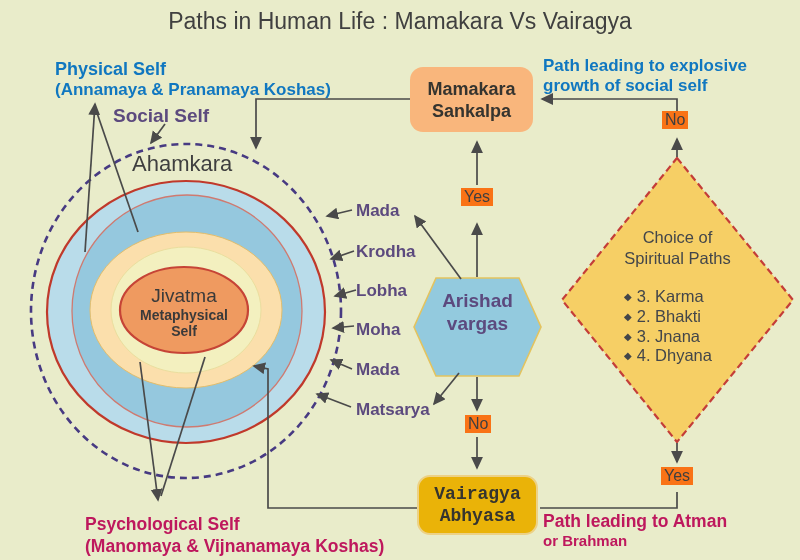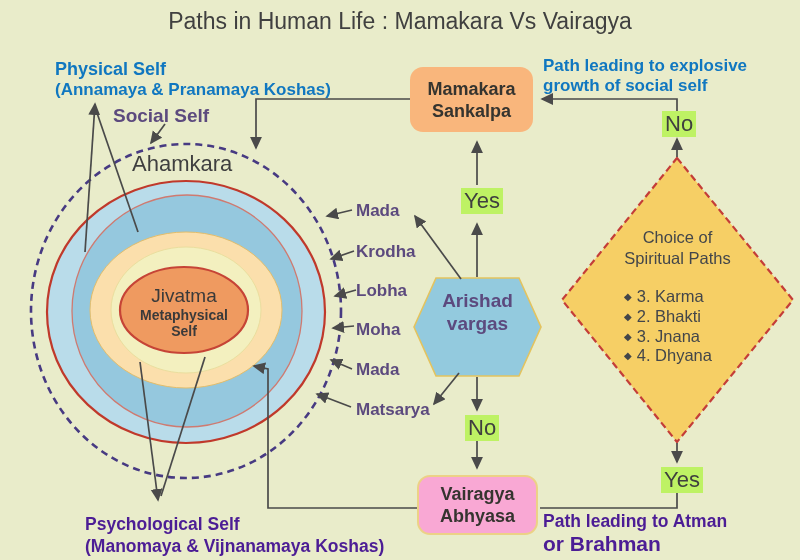--- a/index.html
+++ b/index.html
@@ -6,39 +6,40 @@
   .stage {
     position:relative; width:800px; height:560px;
     background:#e9ecca; overflow:hidden;
     font-family:"Liberation Sans", sans-serif;
   }
   .stage svg { position:absolute; left:0; top:0; }
   .lbl { position:absolute; white-space:nowrap; }
   .t-title { width:800px; text-align:center; font-size:23px; color:#404040; }
   .t-blue   { color:#1077c0; font-weight:bold; }
   .t-purple { color:#5c4a7e; font-weight:bold; }
-  .t-red    { color:#4c1d95; font-weight:bold; }
+  .t-red    { color:#be185d; font-weight:bold; }
   .t-gray   { color:#3f3f3f; }
   .decision {
-    position:absolute; color:#3f3f3f; font-size:22px;
-    background:#bef264; padding:0 3px; white-space:nowrap;text-align:right;
+    position:absolute; color:#3f3f3f; font-size:16px;
+    background:#f97316; padding:0 3px; white-space:nowrap;text-align:right;
   }
   .node-box {
     position:absolute; display:flex; flex-direction:column;
     align-items:center; justify-content:center; text-align:center;
     font-weight:bold; color:#35342f; font-size:18px; line-height:22px;
   }
   #mamakara-box {
     left:410px; top:67px; width:123px; height:65px;
     background:#f9b67c; border-radius:13px;
   }
   #vairagya-box {
     left:417px; top:475px; width:121px; height:60px;
-    background:#f9a8d4; border:2px solid #ecd186; border-radius:13px;
+    background:#eab308; border:2px solid #ecd186; border-radius:13px;
     box-sizing:border-box;
+    font-family:Liberation Mono, monospace;
   }
   #hexagon-label {
     left:414px; top:289px; width:127px; text-align:center;
     font-size:19px; line-height:23px;
   }
   #jivatma-label {
     left:119px; top:285px; width:130px; text-align:center; color:#3a3a3a;
   }
   #jivatma-label .l1 { font-size:19px; }
   #jivatma-label .l2 { font-size:14px; font-weight:bold; line-height:16px; }
@@ -118,21 +119,21 @@
   <div class="lbl t-blue" style="left:55px; top:59px; font-size:18px;">Physical Self</div>
   <div class="lbl t-blue" style="left:55px; top:80px; font-size:17px;">(Annamaya &amp; Pranamaya Koshas)</div>
   <div class="lbl t-purple" style="left:113px; top:105px; font-size:19px;">Social Self</div>
   <div class="lbl t-gray" style="left:132px; top:151px; font-size:22px;">Ahamkara</div>
   <div class="lbl t-red" style="left:85px; top:514px; font-size:17.5px;">Psychological Self</div>
   <div class="lbl t-red" style="left:85px; top:536px; font-size:17.5px;">(Manomaya &amp; Vijnanamaya Koshas)</div>
 
   <div class="lbl t-blue" style="left:543px; top:56px; font-size:17px;">Path leading to explosive</div>
   <div class="lbl t-red" style="left:543px; top:511px; font-size:17.5px;">Path leading to Atman</div>
   <div class="lbl t-blue" style="left:543px; top:76px; font-size:17px;">growth of social self</div>
-  <div class="lbl t-red" style="left:543px; top:532px; font-size:21px;">or Brahman</div>
+  <div class="lbl t-red" style="left:543px; top:532px; font-size:15px;">or Brahman</div>
 
   <div class="lbl" id="jivatma-label">
     <div class="l1">Jivatma</div>
     <div class="l2">Metaphysical</div>
     <div class="l2">Self</div>
   </div>
 
   <div class="lbl vice t-purple" style="top:201px;">Mada</div>
   <div class="lbl vice t-purple" style="top:242px;">Krodha</div>
   <div class="lbl vice t-purple" style="top:281px;">Lobha</div>

